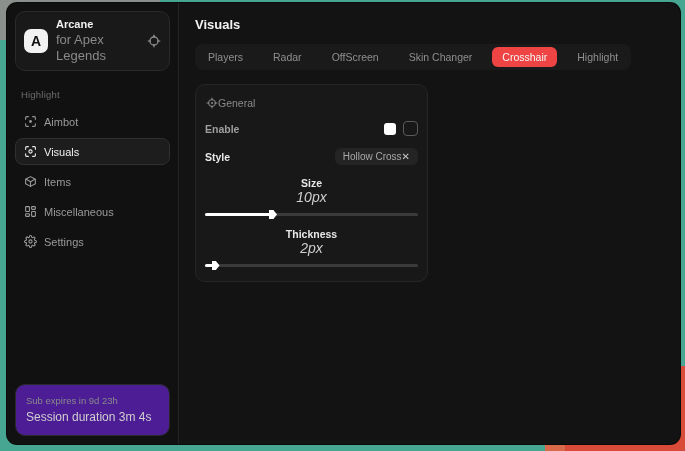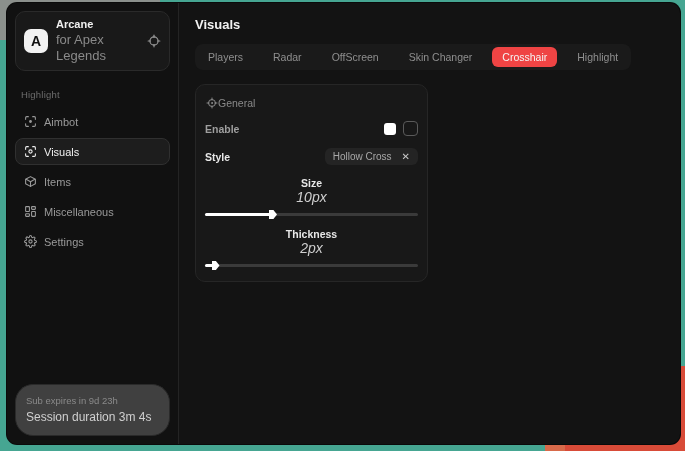--- a/index.html
+++ b/index.html
@@ -46,21 +46,21 @@
   .nav-item {
     display:flex; align-items:center; gap:7px;
     padding:6px 8px; border-radius:8px; border:1px solid transparent;
     color:#9a9a9a; font-size:11px; cursor:default;
   }
   .nav-item.selected { background:#1d1d1d; border-color:#303030; color:#f0f0f0; }
   .nav-item svg { width:13px; height:13px; flex:0 0 13px; }
 
   .side-footer {
     margin-top:auto;
-    border:1px solid #2a2a2a; border-radius:18px; background:#404040;
+    border:1px solid #2a2a2a; border-radius:10px; background:#4c1d95;
     padding:8px 10px; line-height:1.6;
   }
   .foot-line1 { color:#8a8a8a; font-size:9.5px; }
   .foot-line2 { color:#cfcfcf; font-size:12px; }
 
   
   .main { flex:1; padding:14px 16px; }
   .page-title { color:#f2f2f2; font-size:13px; font-weight:bold; margin-bottom:12px; }
 
   .tabbar {
@@ -84,21 +84,21 @@
   .row:last-child { margin-bottom:0; }
   .row-label { font-size:10.5px; color:#e8e8e8; font-weight:bold; }
   .row-label.dim { color:#9f9f9f; font-weight:bold;text-align:center; }
   .row-value { font-size:14px; color:#cfcfcf;font-style:italic; }
 
   .enable-controls { display:flex; align-items:center; gap:7px; }
   .checkbox-filled { width:12px; height:12px; border-radius:3px; background:#ffffff; }
   .bind-box { width:15px; height:15px; border-radius:4px; border:1px solid #5a5a5a; background:transparent; }
 
   .select-pill {
-    display:flex; align-items:center; gap:10px;
+    display:flex; align-items:center; 
     background:#242424; border-radius:6px; padding:3px 8px;
   }
   .select-value { color:#a8a8a8; font-size:10px; }
   .select-clear { color:#c8c8c8; font-size:10px; line-height:1; cursor:default; }
 
   .slider-block { margin-bottom:12px; }
   .slider-head { display:flex; align-items:center; justify-content:space-between; margin-bottom:8px;flex-direction:column; }
   .slider-track { position:relative; height:3px; background:#3a3a3a; border-radius:2px; }
   .slider-fill { position:absolute; left:0; top:0; height:3px; background:#ffffff; border-radius:2px; }
   .slider-thumb {

